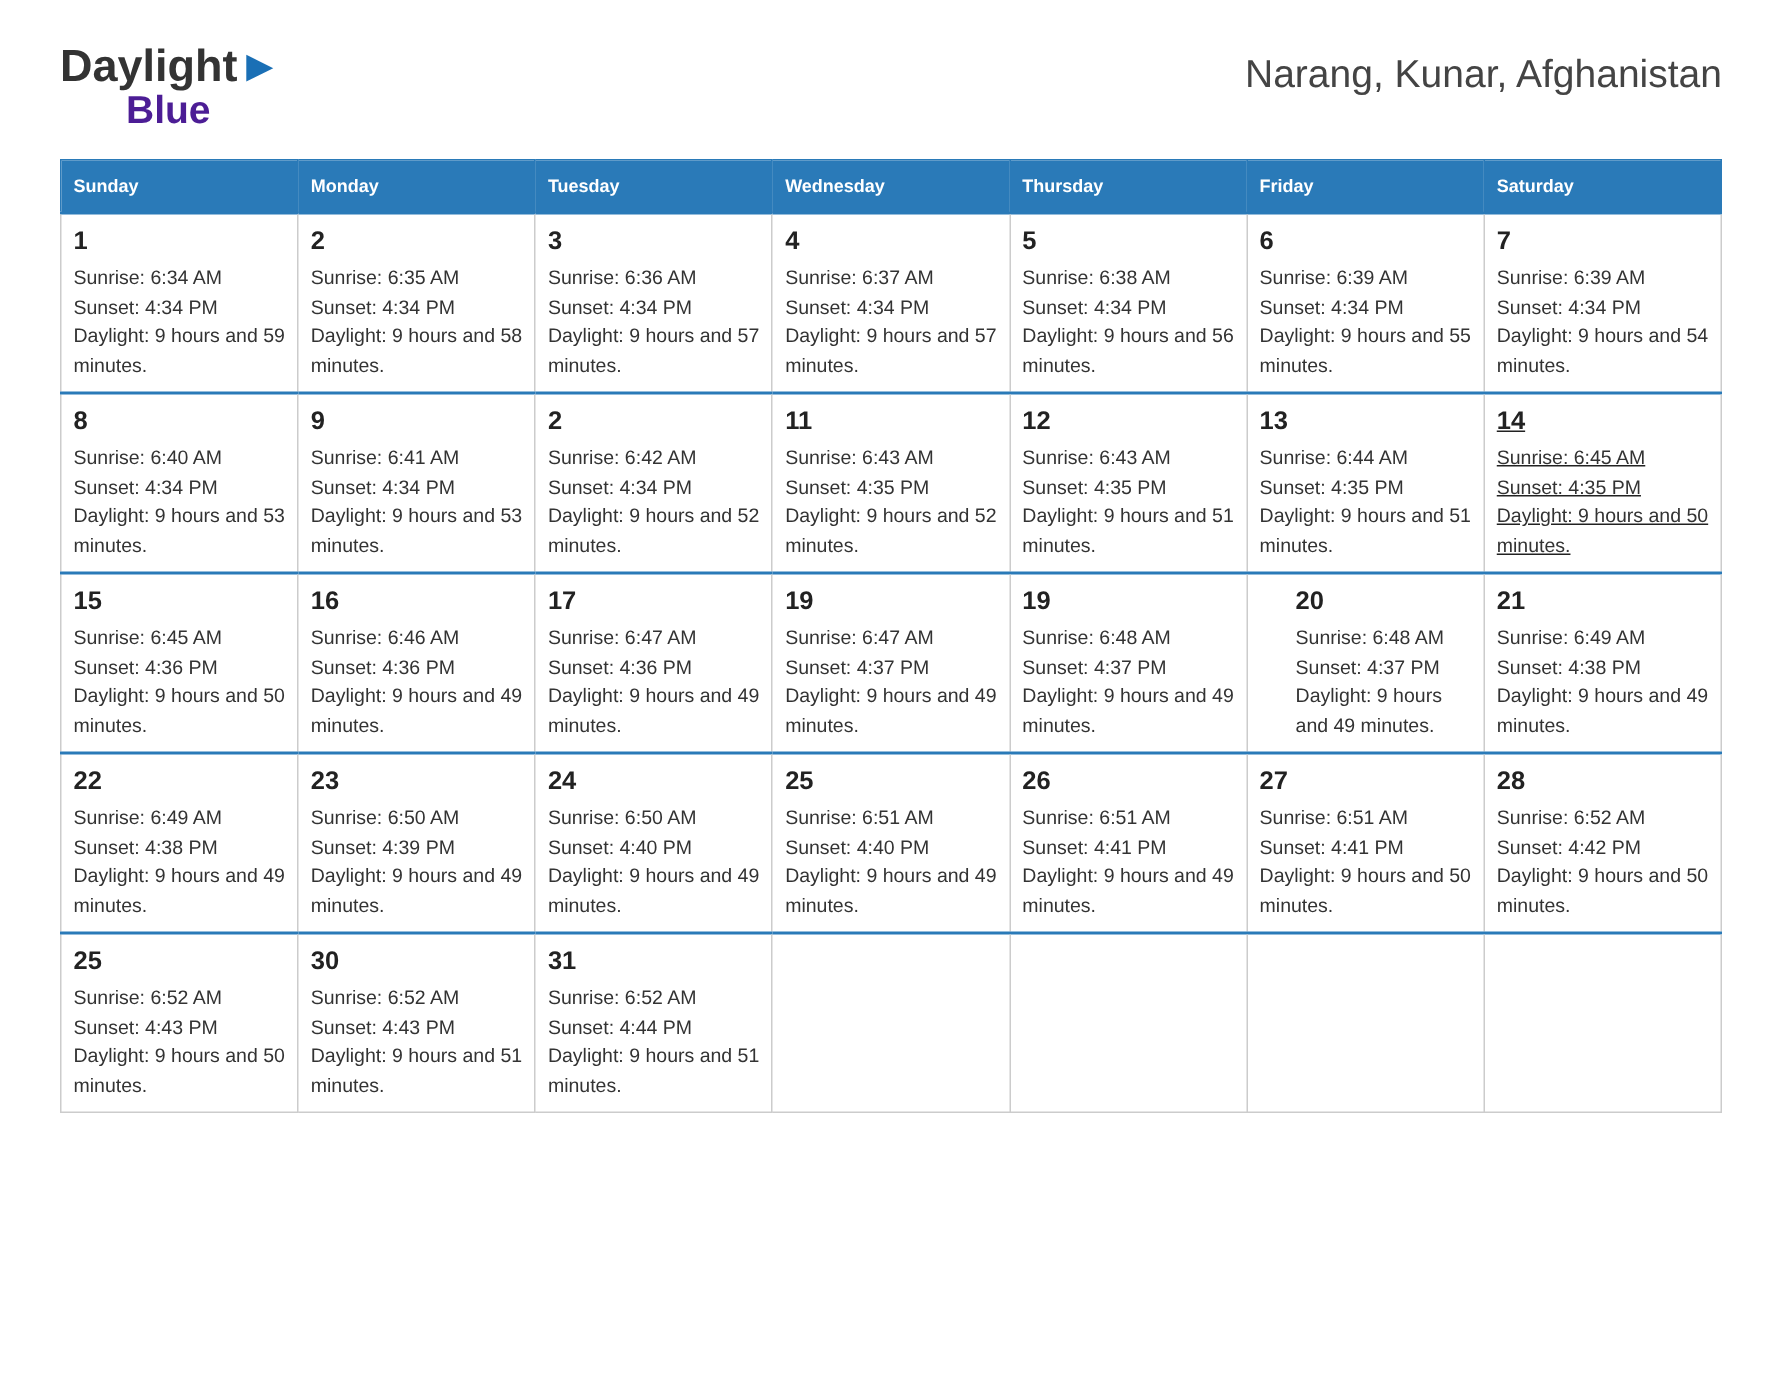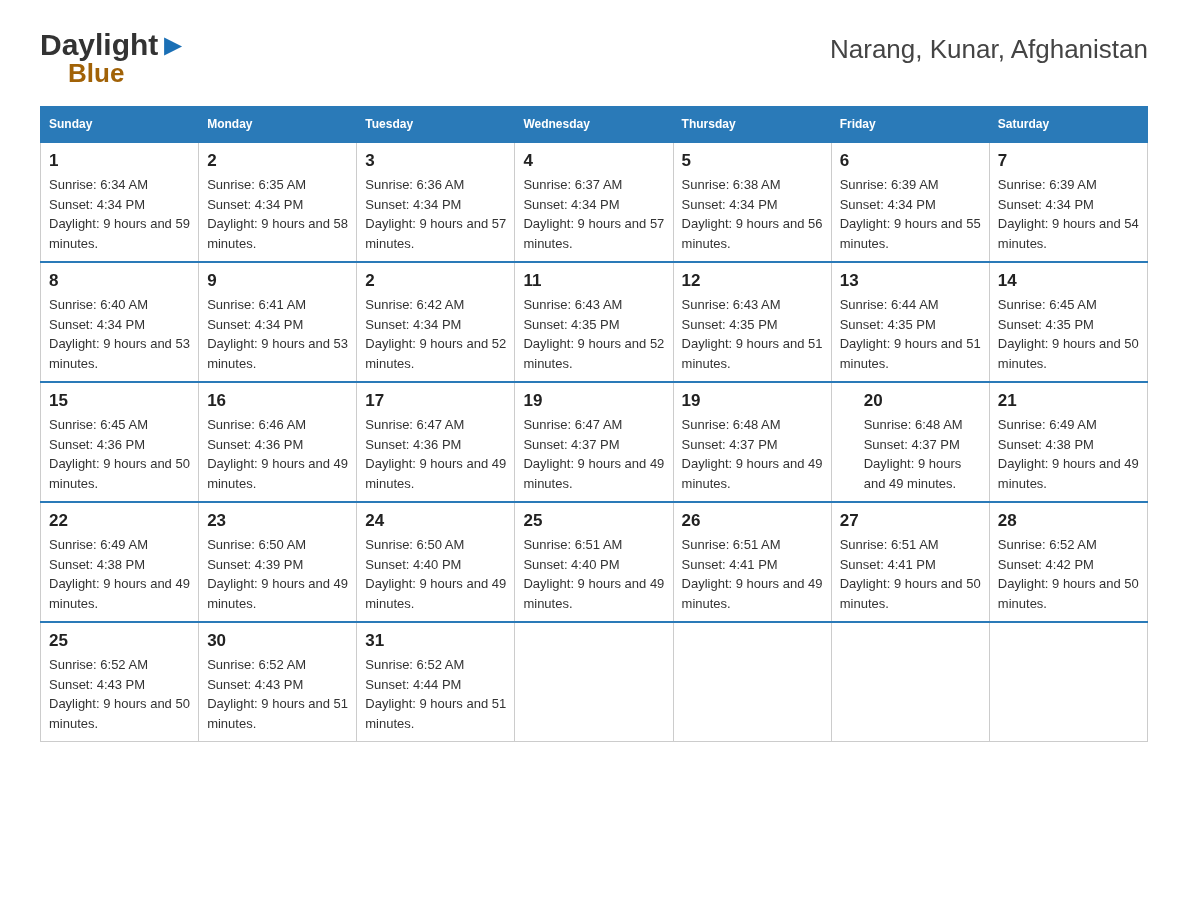--- a/index.html
+++ b/index.html
@@ -77,23 +77,23 @@
     }
     .logo-line1 {
       font-size: 30px;
       font-weight: bold;
       color: #333;
       line-height: 1;
     }
     .logo-line2 {
       font-size: 26px;
       font-weight: bold;
-      color: #a16207;
+      color: #4c1d95;
       line-height: 1;
-      margin-left: 28px;
+      margin-left: 44px;
     }
   </style>
 </head>
 <body>
 
 <div class="header">
   <div class="logo-wrapper">
     <div class="logo-lines">
       <div class="logo-line1">
         <span>Daylight</span><span style="color:#1a6fb5;">►</span>
@@ -167,21 +167,21 @@
           <div class="day-info">Sunrise: 6:43 AM<br>Sunset: 4:35 PM<br>Daylight: 9 hours and 52 minutes.</div>
         </td>
         <td style="border-top: 2px solid rgb(42, 122, 184);">
           <span class="day-num">12</span>
           <div class="day-info">Sunrise: 6:43 AM<br>Sunset: 4:35 PM<br>Daylight: 9 hours and 51 minutes.</div>
         </td>
         <td style="border-top: 2px solid rgb(42, 122, 184);">
           <span class="day-num">13</span>
           <div class="day-info">Sunrise: 6:44 AM<br>Sunset: 4:35 PM<br>Daylight: 9 hours and 51 minutes.</div>
         </td>
-        <td style="border-top: 2px solid rgb(42, 122, 184);">
+        <td style="border-top: 2px solid rgb(42, 122, 184); text-decoration: underline;">
           <span class="day-num">14</span>
           <div class="day-info">Sunrise: 6:45 AM<br>Sunset: 4:35 PM<br>Daylight: 9 hours and 50 minutes.</div>
         </td>
       </tr>
       <tr>
         <td style="border-top: 2px solid rgb(42, 122, 184);">
           <span class="day-num">15</span>
           <div class="day-info">Sunrise: 6:45 AM<br>Sunset: 4:36 PM<br>Daylight: 9 hours and 50 minutes.</div>
         </td>
         <td style="border-top: 2px solid rgb(42, 122, 184);">

